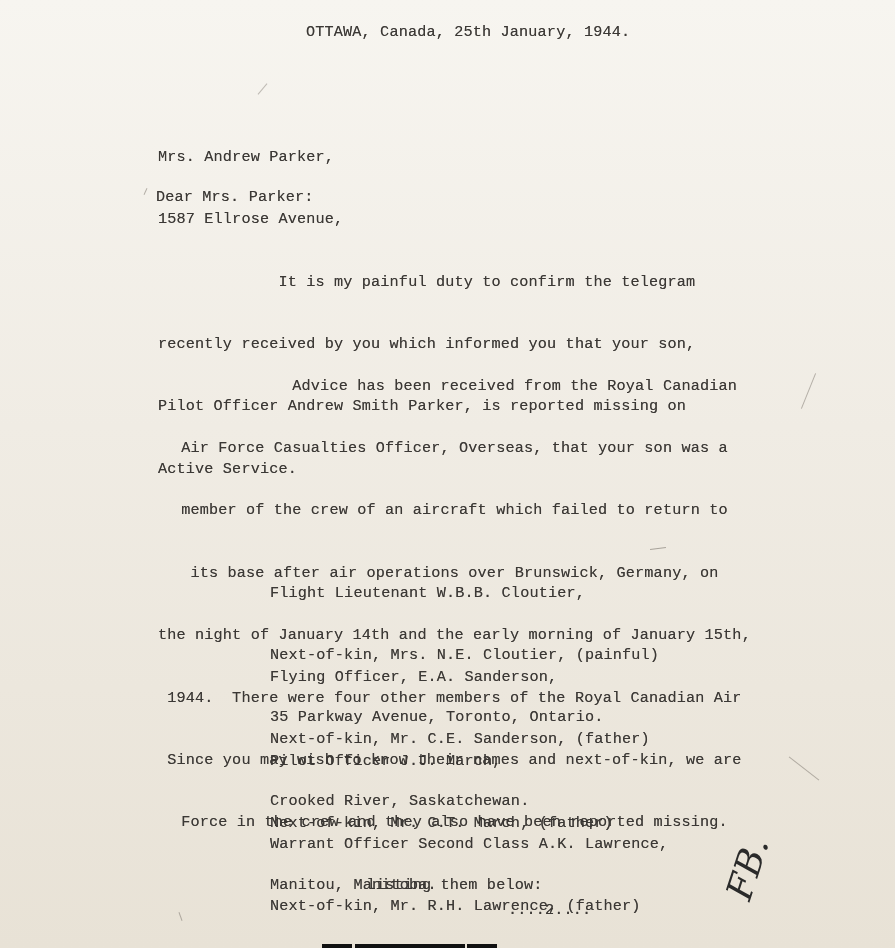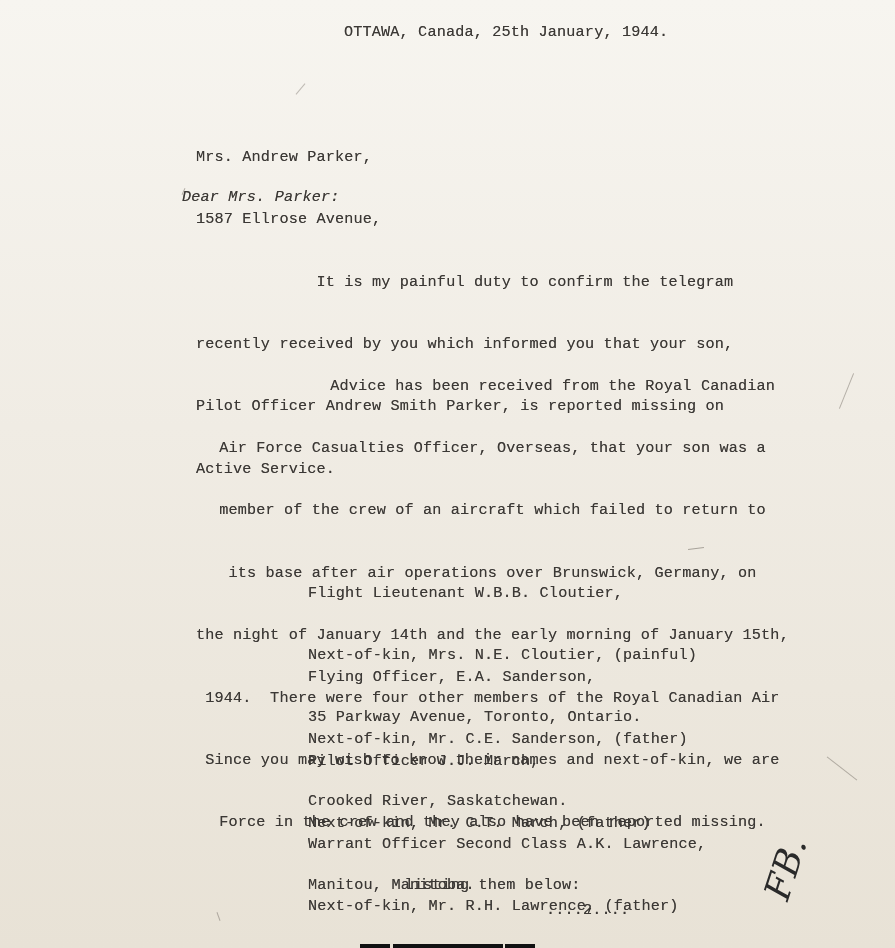--- a/index.html
+++ b/index.html
@@ -1,34 +1,34 @@
 <!DOCTYPE html>
 <html><head>
 <meta charset="utf-8">
 <style>
   html, body { margin: 0; padding: 0; }
   body {
     width: 895px; height: 948px; overflow: hidden; position: relative;
     background: #efebe3;
     background-image: linear-gradient(180deg, #f7f5f0 0%, #f0ece4 45%, #e8e2d6 100%);
   }
-  .page { position: absolute; inset: 0; margin-left: 38px; }
+  .page { position: absolute; inset: 0; }
   .tw {
     position: absolute;
     font-family: "Liberation Mono", "DejaVu Sans Mono", monospace;
     font-size: 15.2px;
     color: #3b3835;
     white-space: pre;
     line-height: 20.8px;
     letter-spacing: 0.15px;
     text-shadow: 0 0 0.6px rgba(40,36,32,0.55);
   }
   .dateline { left: 306px; top: 22px; }
   .addr { left: 158px; top: 105px; }
-  .salutation { left: 144px; top: 187px; font-style: italic; }
+  .salutation { left: 156px; top: 187px; }
   .para1 { left: 158px; top: 230px; }
   .para2 { left: 158px; top: 334px; text-align: center; }
   .crew { left: 270px; }
   .crew1 { top: 541px; }
   .crew2 { top: 625px; }
   .crew3 { top: 709px; }
   .crew4 { top: 792px; }
   .pagemark { left: 508px; top: 900px; }
   .line { display: block; }
   .initials {

